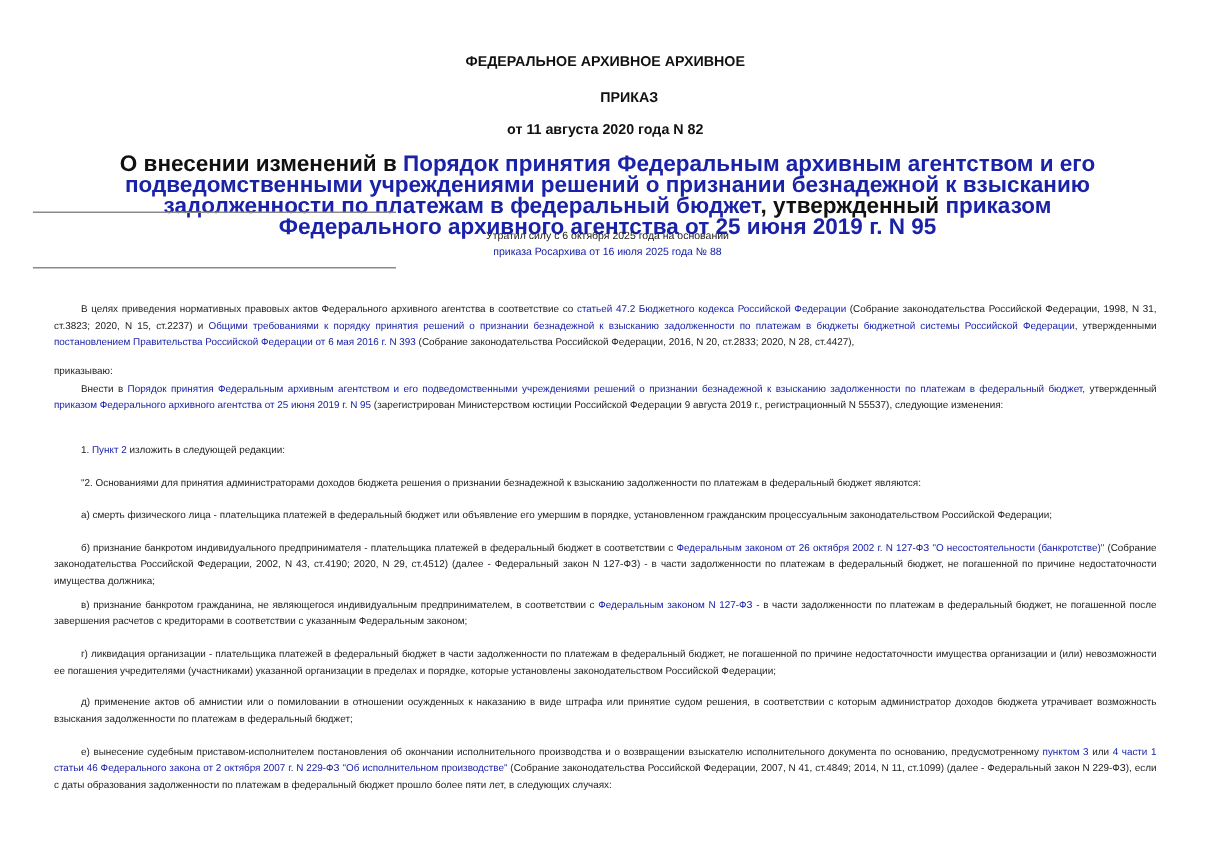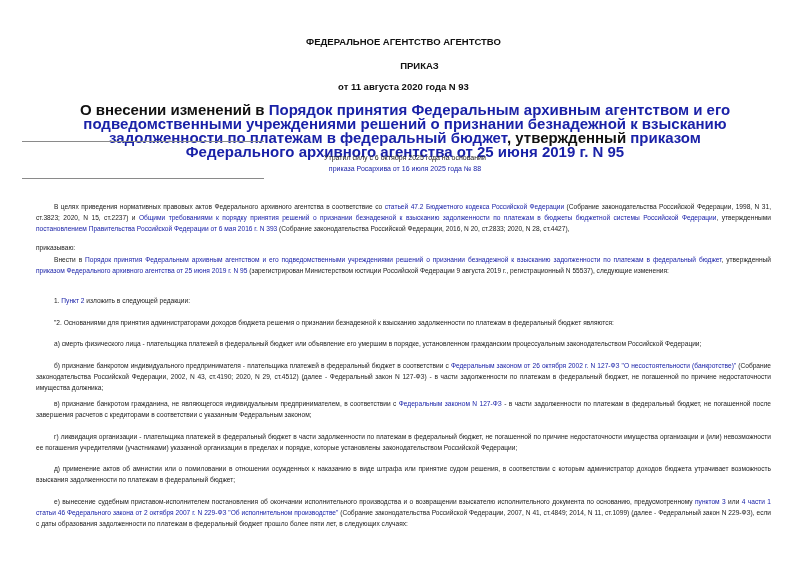--- a/index.html
+++ b/index.html
@@ -27,23 +27,23 @@
     font-size: 6.6px; line-height: 11px; color: #222; text-align: justify;
   }
   .p.ind { text-indent: 18px; }
   .p.noind { text-indent: 0; }
 </style>
 </head>
 <body>
 
 <div class="page">
 
-  <div class="hdr" style="top:36px;">ФЕДЕРАЛЬНОЕ АГЕНТСТВО АГЕНТСТВО</div>
+  <div class="hdr" style="top:36px;">ФЕДЕРАЛЬНОЕ АРХИВНОЕ АРХИВНОЕ</div>
   <div class="hdr" style="top:60px;padding-left:16px;">ПРИКАЗ</div>
-  <div class="hdr" style="top:81px;">от 11 августа 2020 года N 93</div>
+  <div class="hdr" style="top:81px;">от 11 августа 2020 года N 82</div>
 
   <div class="title">
     <span>О внесении изменений в </span><a>Порядок принятия Федеральным архивным агентством и его подведомственными учреждениями решений о признании безнадежной к взысканию задолженности по платежам в федеральный бюджет</a><span>, утвержденный </span><a>приказом Федерального архивного агентства от 25 июня 2019 г. N 95</a>
   </div>
 
   <div class="rule" style="top:141px;"></div>
   <div class="lost">
     <div>Утратил силу с 6 октября 2025 года на основании</div>
     <a>приказа Росархива от 16 июля 2025 года № 88</a>
   </div>

